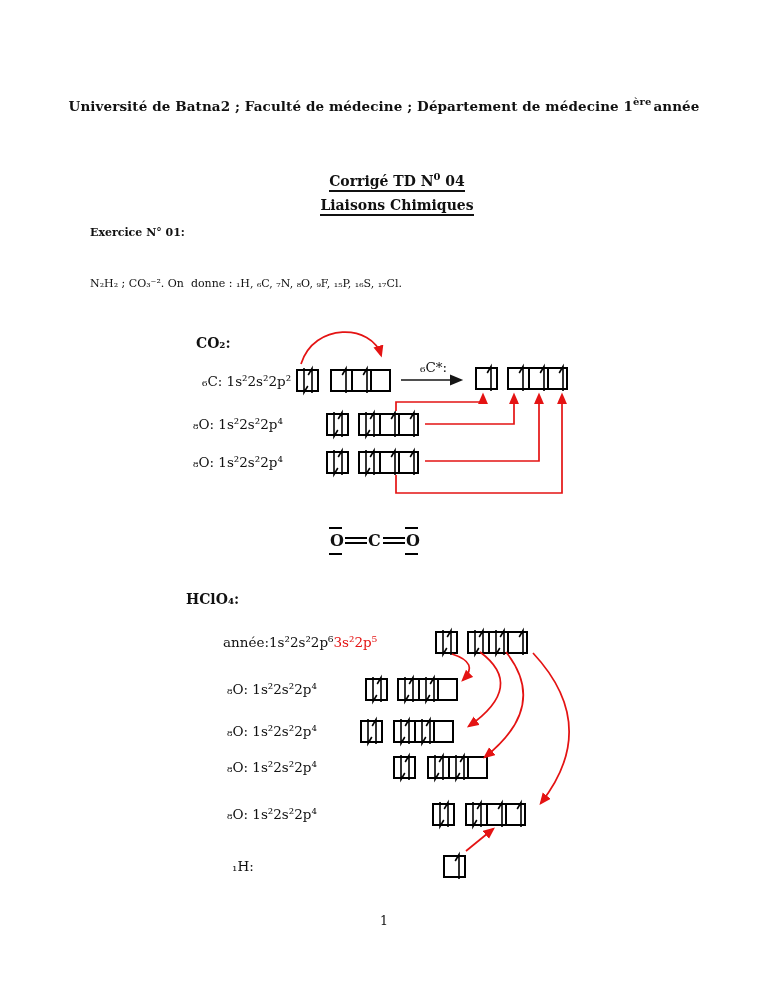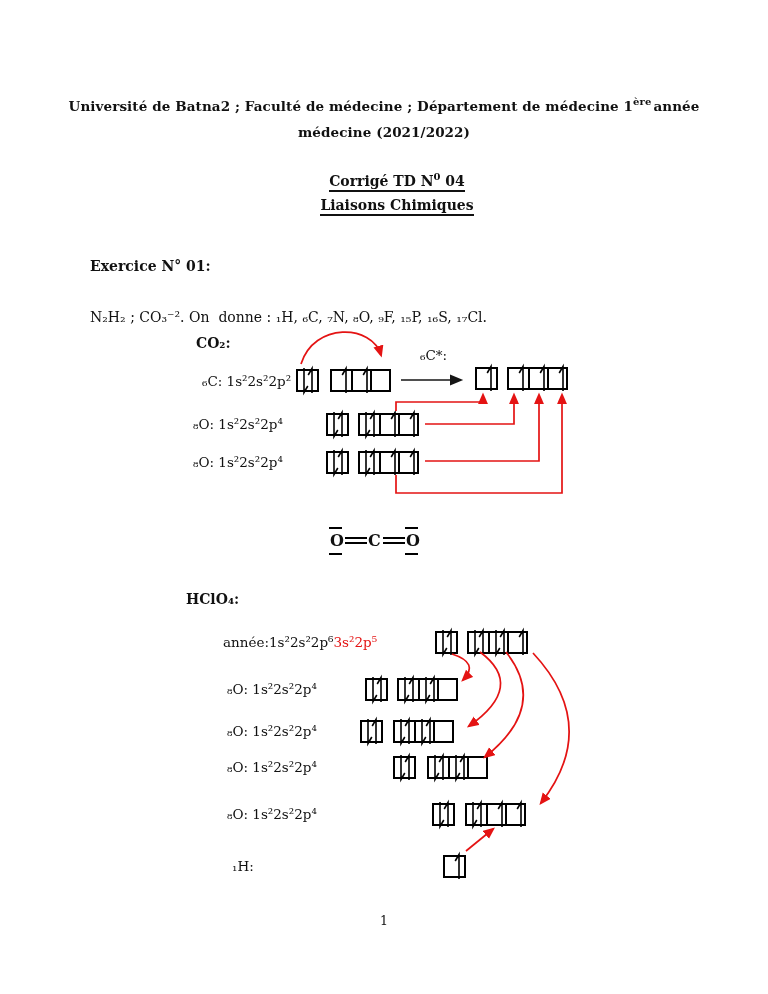--- a/index.html
+++ b/index.html
@@ -8,21 +8,21 @@
   .page {
     position:relative; width:768px; height:994px; margin:0 auto;
     background:#ffffff; color:var(--ink); overflow:hidden;
   }
   .abs { position:absolute; }
   .center { left:0; width:768px; text-align:center; }
   .hdr { font-weight:bold; font-size:13.5px; letter-spacing:0.1px; }
   .hdr sup, .ttl sup { font-size:10px; vertical-align:super; }
   .ttl { font-weight:bold; font-size:14px;margin-left:13px; }
   .ttl .u { border-bottom:2px solid var(--ink); padding-bottom:1px; }
-  .body-txt { font-size:14px; white-space:pre-wrap;margin-top:32px; }
+  .body-txt { font-size:11px; white-space:pre-wrap; }
   .bold { font-weight:bold; }
   .sect-title { font-weight:bold; font-size:14px; }
   .cfg { font-size:13.5px; line-height:20px; }
   .red-txt { color:var(--red);text-align:center; }
   
   #orbital-layer { position:absolute; left:0; top:0; width:768px; height:994px; z-index:2; }
   .obx-group { position:absolute; display:flex; border:2px solid #000; background:#fff; }
   .obx-cell { position:relative; width:19px; height:19px; overflow:visible; }
   .obx-cell + .obx-cell { border-left:2px solid #000; }
   .earrow { position:absolute; top:-4px; overflow:visible; }
@@ -38,31 +38,30 @@
   .lewis .bar { position:absolute; height:2px; width:13px; background:#000; }
   .lewis .bond { position:absolute; height:2px; width:22px; background:#000; }
   .footer-num { font-size:12.5px; }
 </style>
 </head>
 <body>
 
 <div class="page">
 
   <div class="abs center hdr" style="top:96px;"><span>Université de Batna2 ; Faculté de médecine ; Département de médecine 1</span><sup>ère</sup><span style="margin-left:2px;">année</span></div>
-  <div class="abs center hdr" style="top:124px;">médecine (2021/2022)</div>
 
   <div class="abs center ttl" style="top:171px;"><span class="u"><span>Corrigé TD N</span><sup>0</sup><span> 04</span></span></div>
   <div class="abs center ttl" style="top:197px;"><span class="u">Liaisons Chimiques</span></div>
 
   <div class="abs body-txt bold" style="left:90px; top:226px;">Exercice N° 01:</div>
   <div class="abs body-txt" style="left:90px; top:277px;">N₂H₂ ; CO₃⁻². On  donne : ₁H, ₆C, ₇N, ₈O, ₉F, ₁₅P, ₁₆S, ₁₇Cl.</div>
 
   <div class="abs sect-title" style="left:196px; top:335px;">CO₂:</div>
   <div class="abs cfg" style="left:202px; top:371px;">₆C: 1s²2s²2p²</div>
-  <div class="abs cfg" style="left:420px; top:345px;">₆C*:</div>
+  <div class="abs cfg" style="left:420px; top:357px;">₆C*:</div>
   <div class="abs cfg" style="left:193px; top:414px;">₈O: 1s²2s²2p⁴</div>
   <div class="abs cfg" style="left:193px; top:452px;">₈O: 1s²2s²2p⁴</div>
 
   <div class="lewis">
     <div class="atom" style="left:8px; top:7px;">O</div>
     <div class="bar" style="left:7px; top:3px;"></div>
     <div class="bar" style="left:7px; top:29px;"></div>
     <div class="bond" style="left:23px; top:13px;"></div>
     <div class="bond" style="left:23px; top:18px;"></div>
     <div class="atom" style="left:46px; top:7px;">C</div>

